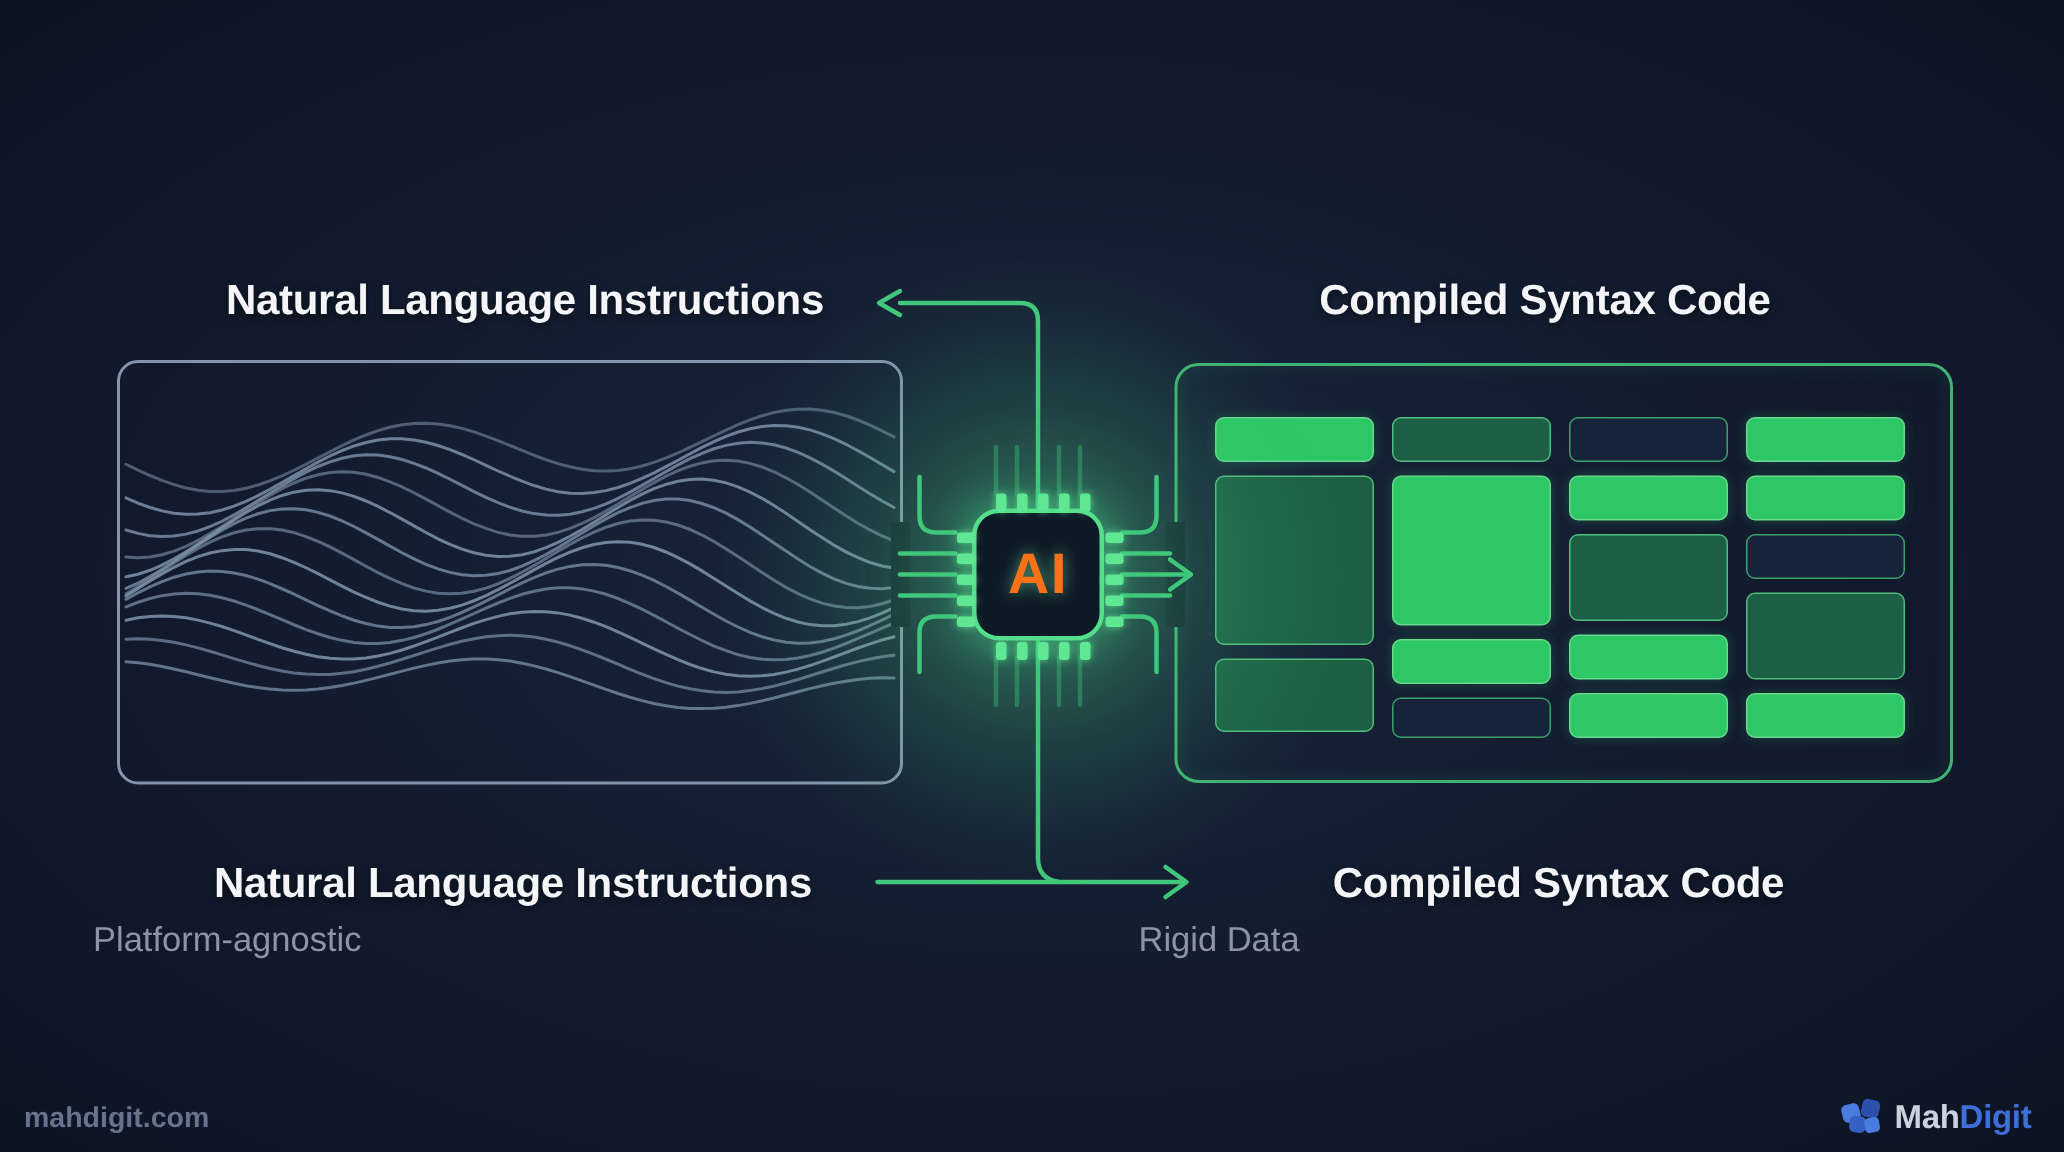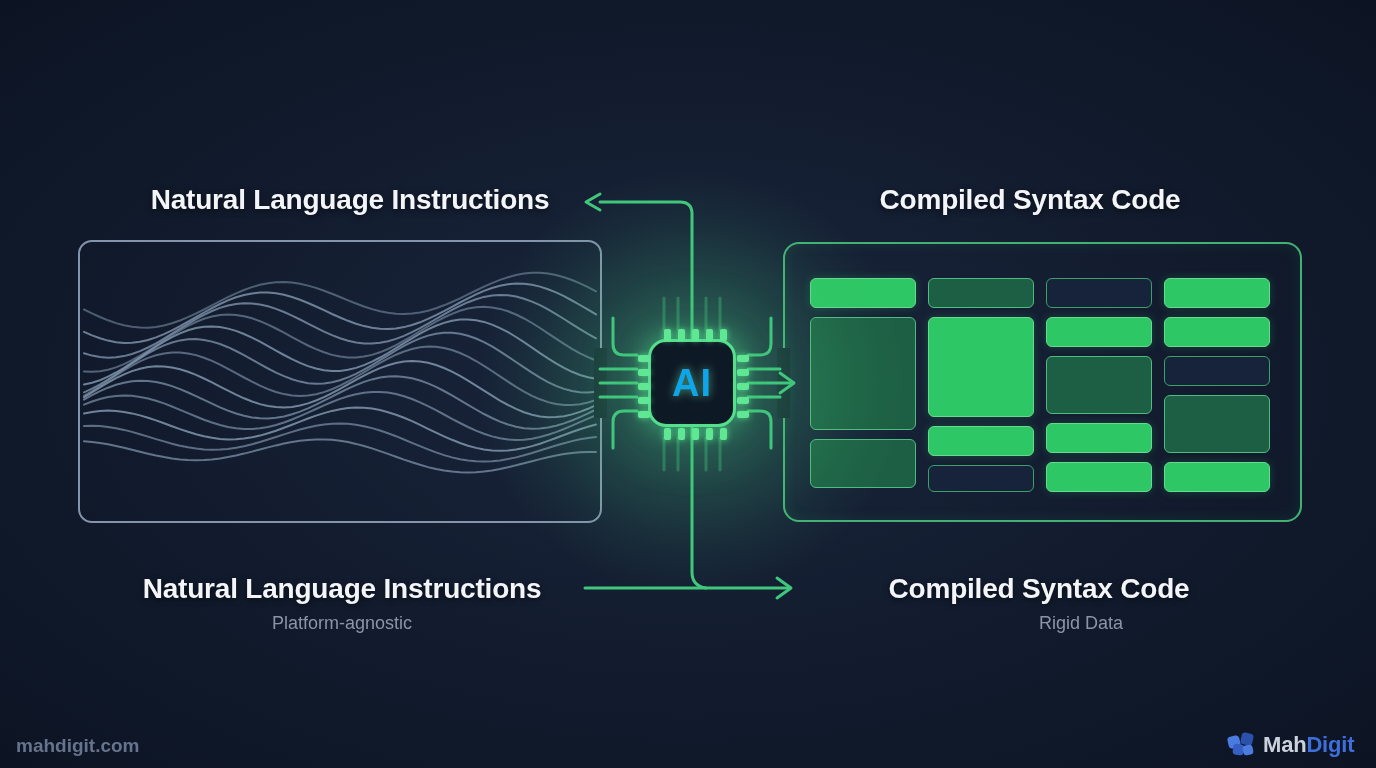--- a/index.html
+++ b/index.html
@@ -16,22 +16,22 @@
     position:absolute;width:560px;text-align:center;color:#f3f5f9;
     font-size:28px;font-weight:700;letter-spacing:-.2px;
     text-shadow:0 2px 6px rgba(0,0,0,.55);
   }
   .caption-title{
     position:absolute;width:560px;text-align:center;color:#f3f5f9;
     font-size:28px;font-weight:700;letter-spacing:-.2px;
     text-shadow:0 2px 6px rgba(0,0,0,.55);
   }
   .caption-sub{
-    position:absolute;width:560px;text-align:center;color:#8c95a7;
-    font-size:18px;font-weight:500;
+    position:absolute;width:560px;color:#8c95a7;
+    font-size:23px;font-weight:500;
   }
   
   #left-panel{
     position:absolute;left:78px;top:240px;width:524px;height:283px;
     border:2.5px solid #8394ab;border-radius:14px;box-sizing:border-box;
   }
   #waves{position:absolute;left:0;top:0;width:519px;height:278px;}
   
   #right-panel{
     position:absolute;left:783px;top:242px;width:519px;height:280px;
@@ -53,21 +53,21 @@
     position:absolute;left:482px;top:173px;width:420px;height:420px;pointer-events:none;
     background:radial-gradient(circle, rgba(86,224,141,.40) 0%, rgba(70,205,125,.18) 38%, rgba(60,190,115,.07) 56%, rgba(60,190,115,0) 72%);
   }
   #chip{
     position:absolute;left:648px;top:339px;width:88px;height:88px;
     background:#0e1926;border:3px solid #55df8c;border-radius:18px;box-sizing:border-box;
     box-shadow:0 0 26px rgba(80,225,145,.55), 0 0 70px rgba(60,200,120,.30);
     display:flex;align-items:center;justify-content:center;
   }
   #chip-label{
-    color:#0ea5e9;font-size:38px;font-weight:700;letter-spacing:1px;
+    color:#f97316;font-size:38px;font-weight:700;letter-spacing:1px;
     text-shadow:0 0 10px rgba(120,240,170,.6);
   }
   .pin{
     position:absolute;background:#5fe794;border-radius:2px;
     box-shadow:0 0 6px rgba(95,231,148,.8);
   }
   
   #traces{position:absolute;left:0;top:0;pointer-events:none;}
   .trace{stroke:var(--accent);stroke-width:3;fill:none;stroke-linecap:round;stroke-linejoin:round;}
   .trace-dim{stroke:var(--accent);stroke-width:3;fill:none;stroke-linecap:round;opacity:.38;}
@@ -192,21 +192,21 @@
       <div class="pin" style="left: 86px; top: 54.5px; width: 12px; height: 7px;"></div>
       <div class="pin" style="left: 68.5px; top: -13px; width: 7px; height: 12px;"></div>
       <div class="pin" style="left: 68.5px; top: 86px; width: 7px; height: 12px;"></div>
       <div class="pin" style="left: -13px; top: 68.5px; width: 12px; height: 7px;"></div>
       <div class="pin" style="left: 86px; top: 68.5px; width: 12px; height: 7px;"></div>
     </div>
 
   <div class="caption-title" style="left:62px;top:573px;">Natural Language Instructions</div>
   <div class="caption-sub" style="left:62px;top:613px;">Platform-agnostic</div>
   <div class="caption-title" style="left:759px;top:573px;">Compiled Syntax Code</div>
-  <div class="caption-sub" style="left:801px;top:613px;">Rigid Data</div>
+  <div class="caption-sub" style="left:759px;top:613px;">Rigid Data</div>
 
   <div id="site-url">mahdigit.com</div>
   <div id="brand">
     <svg width="30" height="28" viewBox="0 0 30 28">
       <rect x="2" y="5" width="12" height="12" rx="3.5" fill="#4a7ce0" transform="rotate(-14 8 11)"></rect>
       <rect x="15" y="2" width="12" height="12" rx="3.5" fill="#2b51ab" transform="rotate(12 21 8)"></rect>
       <rect x="7" y="13" width="11" height="11" rx="3.5" fill="#355fc4" transform="rotate(8 12 18)"></rect>
       <rect x="17" y="14" width="10" height="10" rx="3" fill="#4a7ce0" transform="rotate(-10 22 19)"></rect>
     </svg>
     <div id="brand-name"><span class="b1">Mah</span><span class="b2">Digit</span></div>

